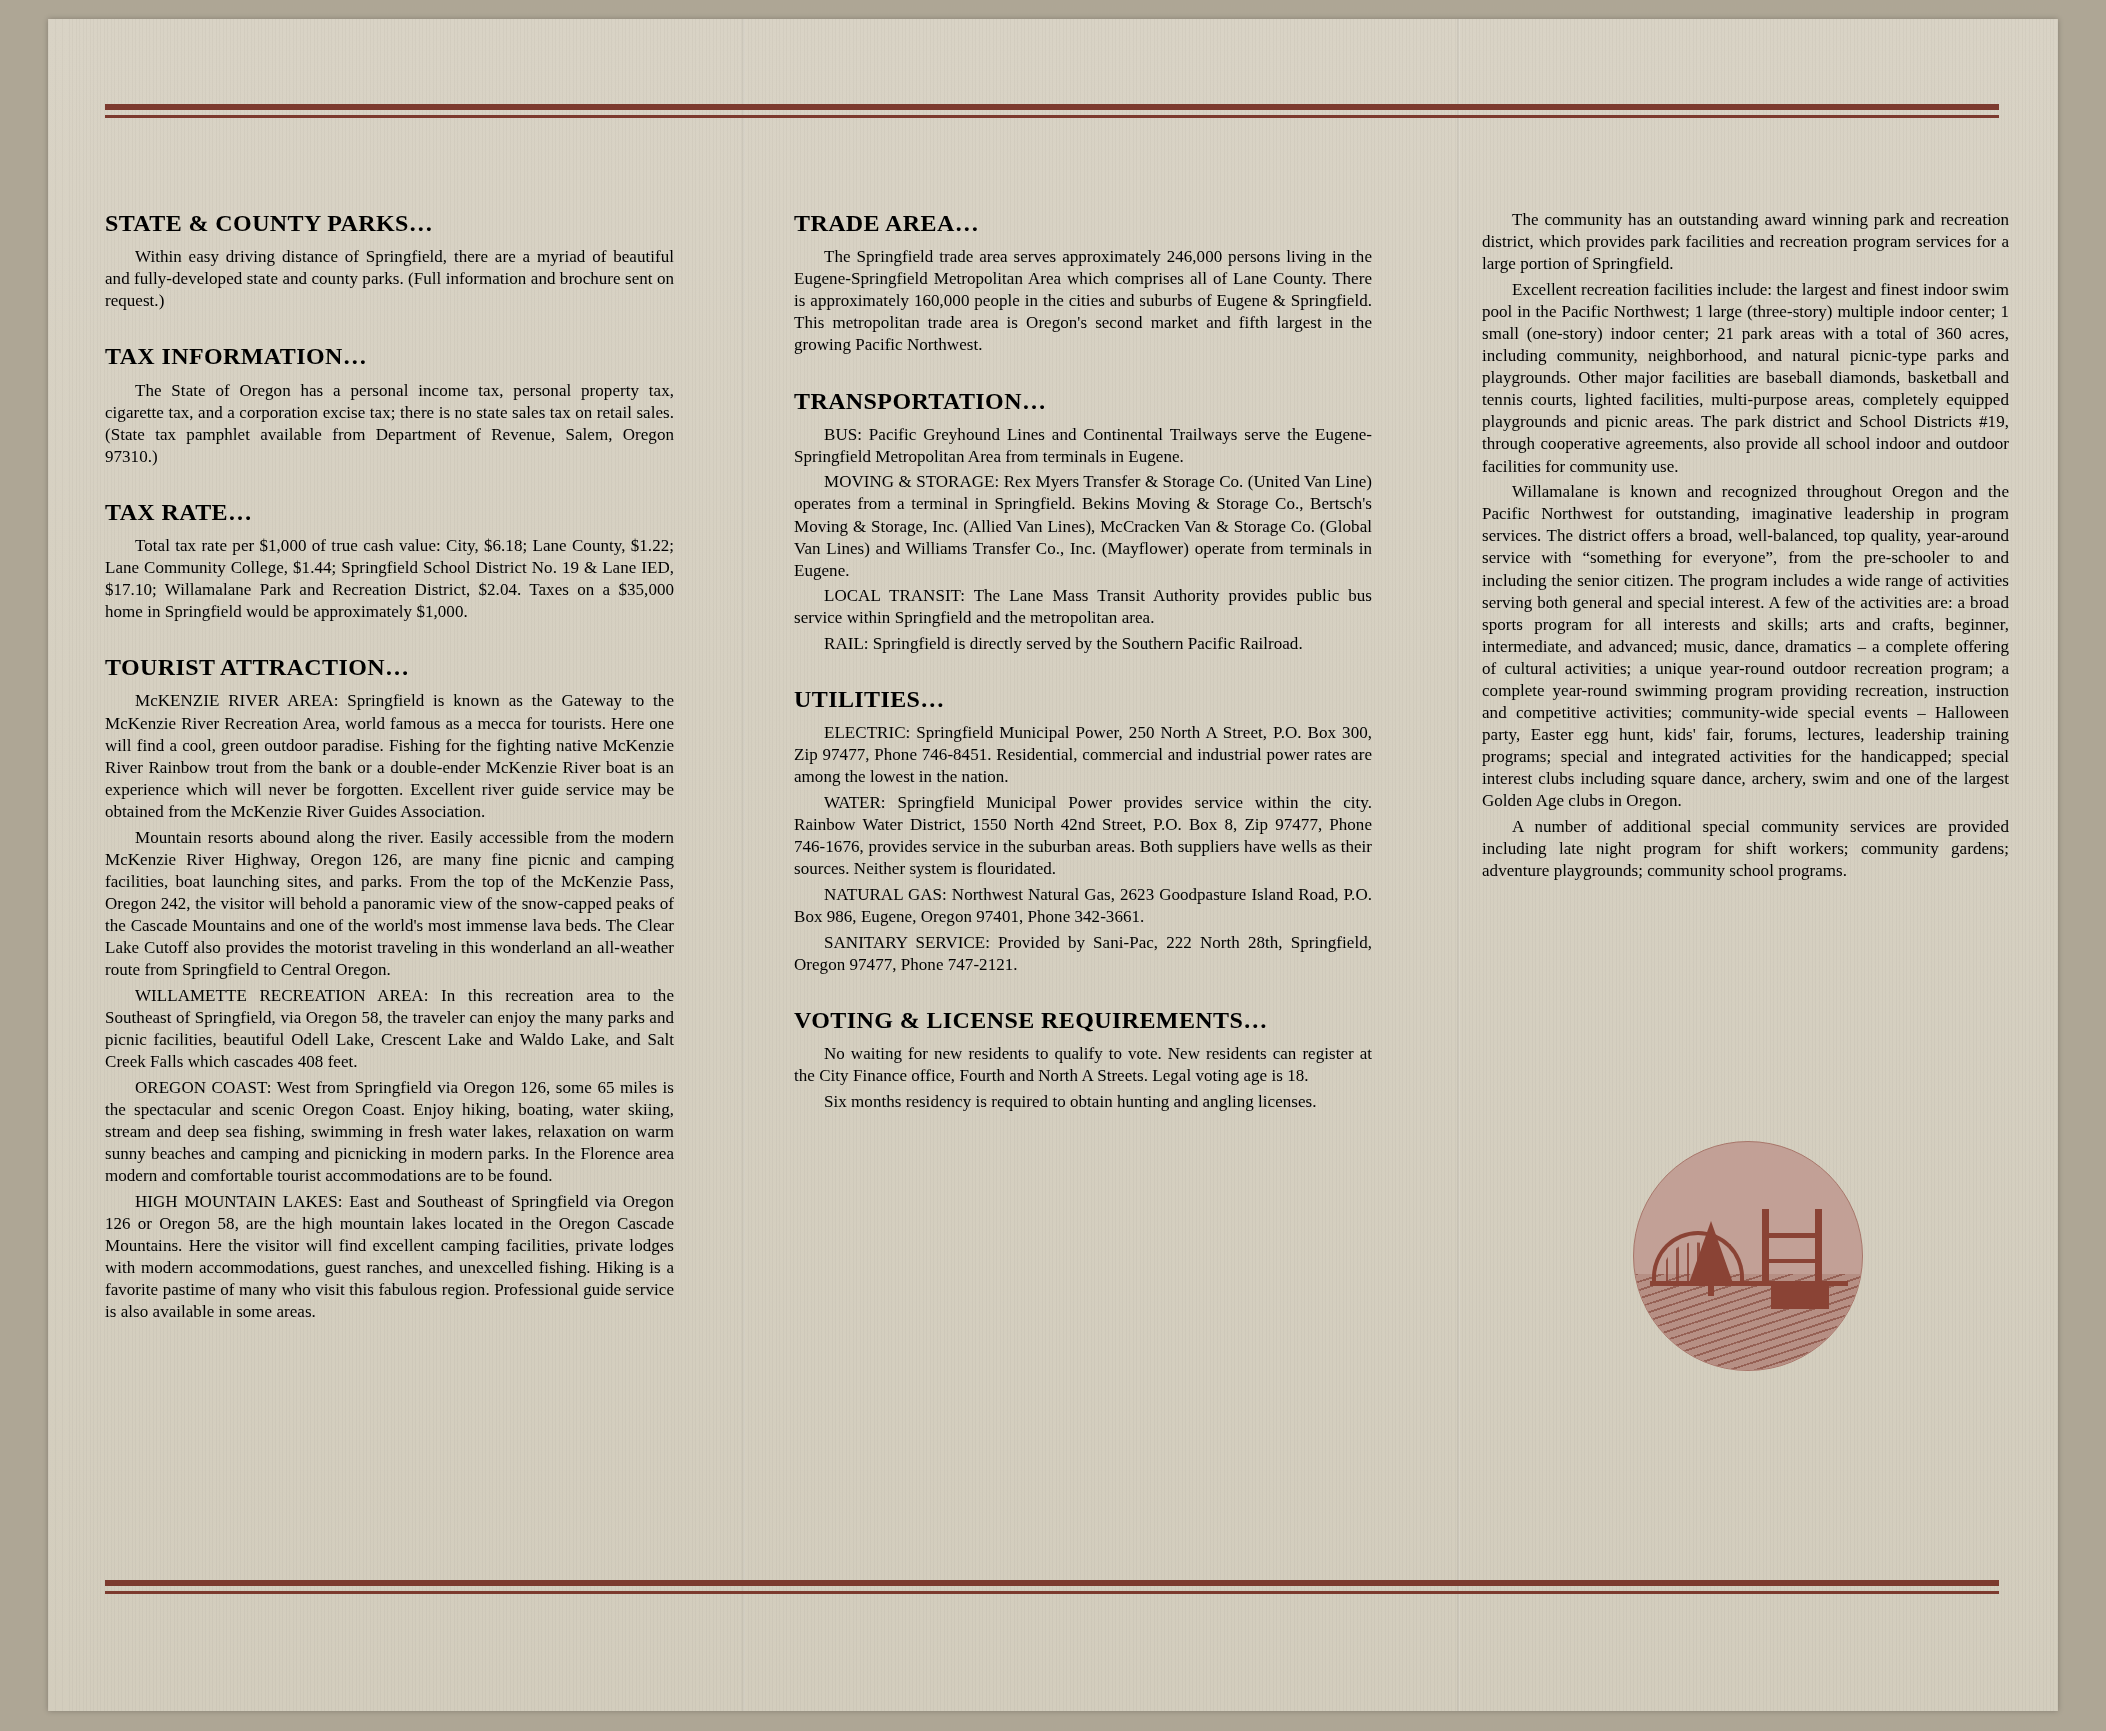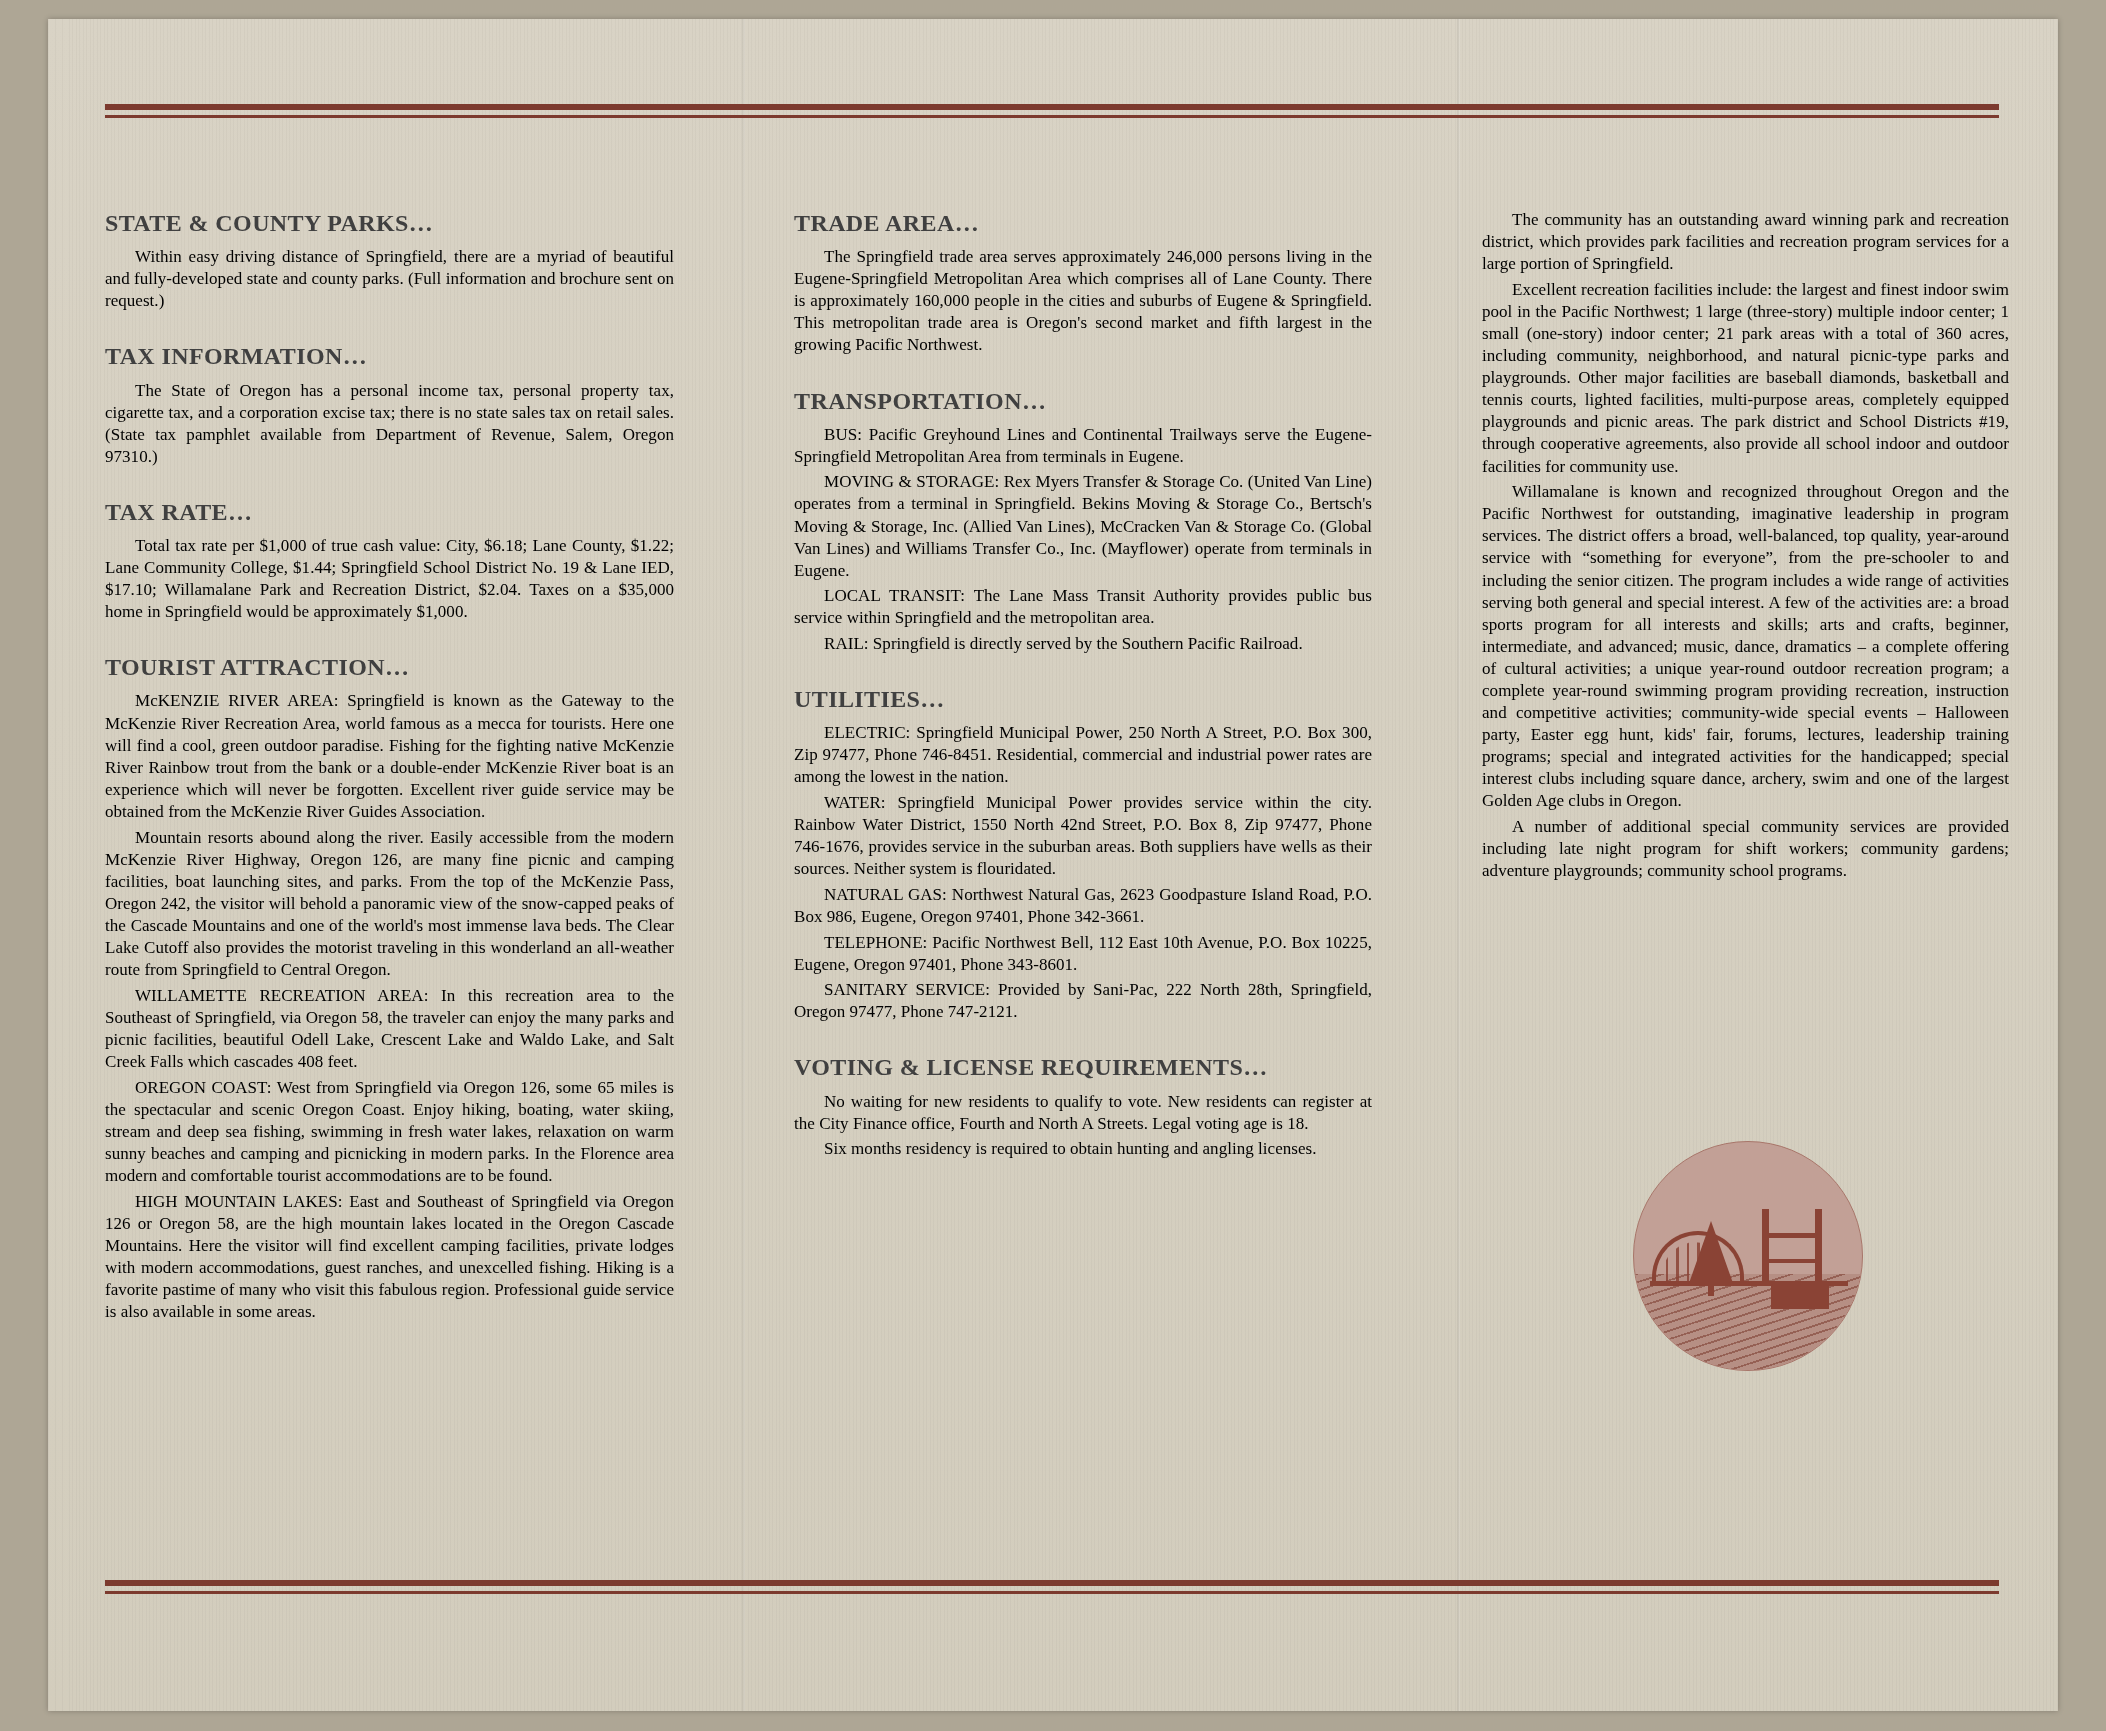--- a/index.html
+++ b/index.html
@@ -71,21 +71,21 @@
   .col-1 { left: 105px;  width: 569px; }
   .col-2 { left: 794px;  width: 578px; }
   .col-3 { left: 1482px; width: 527px; }
 
   h2.sec {
     font-family: "Liberation Serif", serif;
     font-weight: bold;
     font-size: 24px;
     letter-spacing: 0.4px;
     margin: 0 0 8.8px 0;
-    color: #404040;
+    color: #000000;
     line-height: 1.18;
   }
   .col-1 h2.sec, .col-2 h2.sec { font-size: 24px; }
   .col-3 h2.sec { font-size: 24px; }
 
   .sec-block { margin-bottom: 30px; }
   .sec-block:last-child { margin-bottom: 0; }
 
   p.body {
     margin: 0 0 3.5px 0;
@@ -283,21 +283,20 @@
         <p class="body">MOVING &amp; STORAGE: Rex Myers Transfer &amp; Storage Co. (United Van Line) operates from a terminal in Springfield. Bekins Moving &amp; Storage Co., Bertsch's Moving &amp; Storage, Inc. (Allied Van Lines), McCracken Van &amp; Storage Co. (Global Van Lines) and Williams Transfer Co., Inc. (Mayflower) operate from terminals in Eugene.</p>
         <p class="body">LOCAL TRANSIT: The Lane Mass Transit Authority provides public bus service within Springfield and the metropolitan area.</p>
         <p class="body">RAIL: Springfield is directly served by the Southern Pacific Railroad.</p>
       </div>
 
       <div class="sec-block">
         <h2 class="sec">UTILITIES…</h2>
         <p class="body">ELECTRIC: Springfield Municipal Power, 250 North A Street, P.O. Box 300, Zip 97477, Phone 746-8451. Residential, commercial and industrial power rates are among the lowest in the nation.</p>
         <p class="body">WATER: Springfield Municipal Power provides service within the city. Rainbow Water District, 1550 North 42nd Street, P.O. Box 8, Zip 97477, Phone 746-1676, provides service in the suburban areas. Both suppliers have wells as their sources. Neither system is flouridated.</p>
         <p class="body">NATURAL GAS: Northwest Natural Gas, 2623 Goodpasture Island Road, P.O. Box 986, Eugene, Oregon 97401, Phone 342-3661.</p>
-        <p class="body">TELEPHONE: Pacific Northwest Bell, 112 East 10th Avenue, P.O. Box 10225, Eugene, Oregon 97401, Phone 343-8601.</p>
         <p class="body">SANITARY SERVICE: Provided by Sani-Pac, 222 North 28th, Springfield, Oregon 97477, Phone 747-2121.</p>
       </div>
 
       <div class="sec-block">
         <h2 class="sec">VOTING &amp; LICENSE REQUIREMENTS…</h2>
         <p class="body">No waiting for new residents to qualify to vote. New residents can register at the City Finance office, Fourth and North A Streets. Legal voting age is 18.</p>
         <p class="body">Six months residency is required to obtain hunting and angling licenses.</p>
       </div>
 
     </div>

